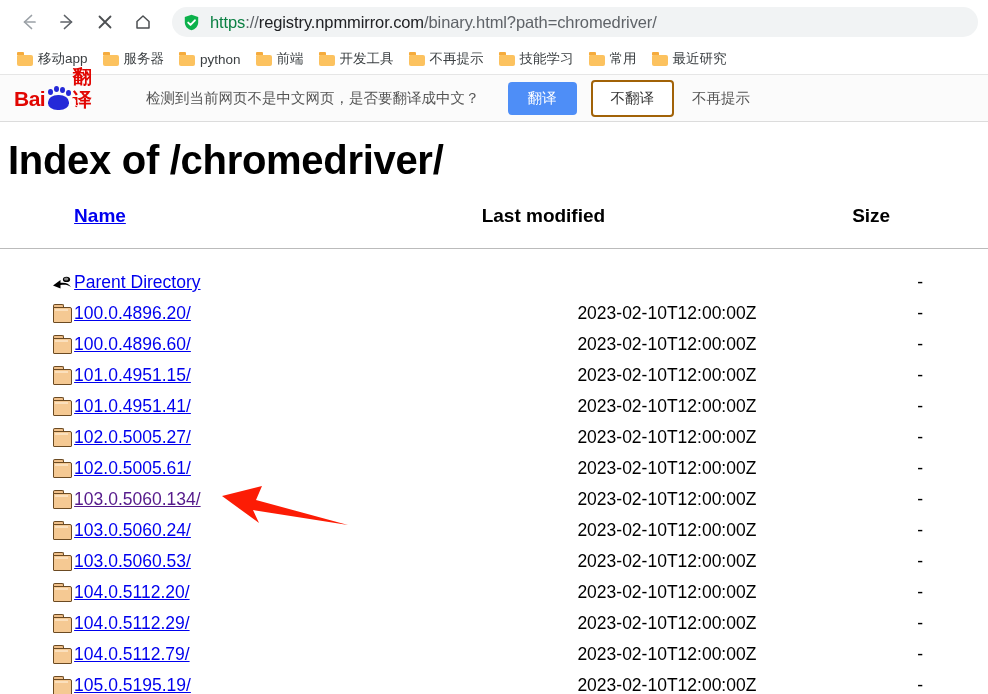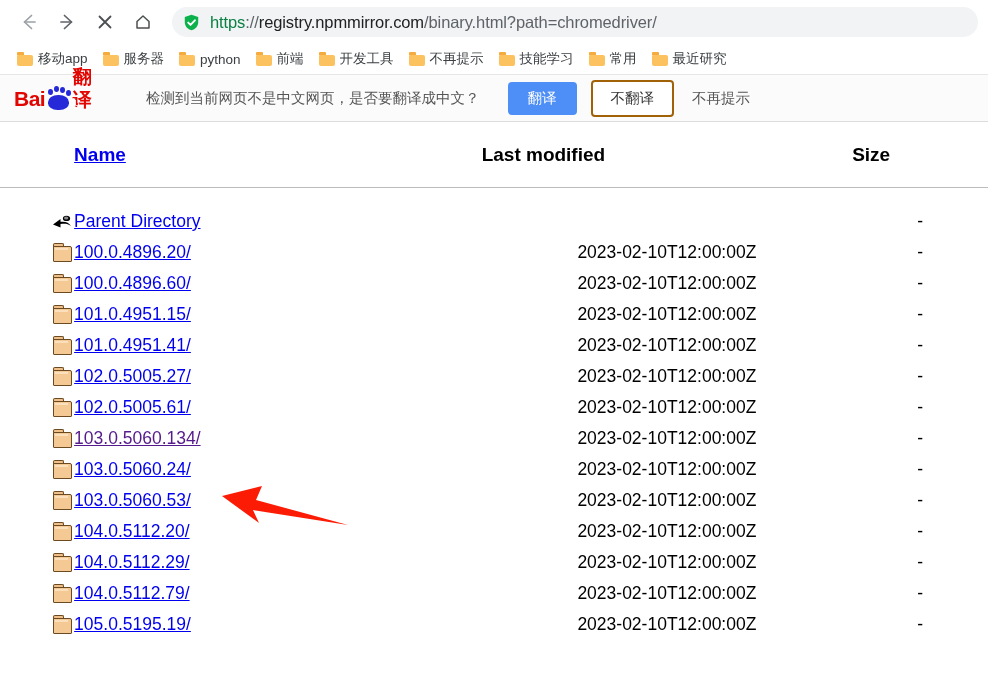--- a/index.html
+++ b/index.html
@@ -464,20 +464,21 @@
 
   <div class="translate-msg">检测到当前网页不是中文网页，是否要翻译成中文？</div>
 
   <button class="btn-translate">翻译</button>
   <button class="btn-no-translate">不翻译</button>
   <button class="btn-never">不再提示</button>
 </div>
 
 <div class="page">
 
+  <h1 class="page-title">Index of /chromedriver/</h1>
 
   <table class="listing">
     <colgroup>
       <col class="col-icon">
         <col class="col-name">
         <col class="col-date">
         <col class="col-size">
     </colgroup>
     <thead>
       <tr>

